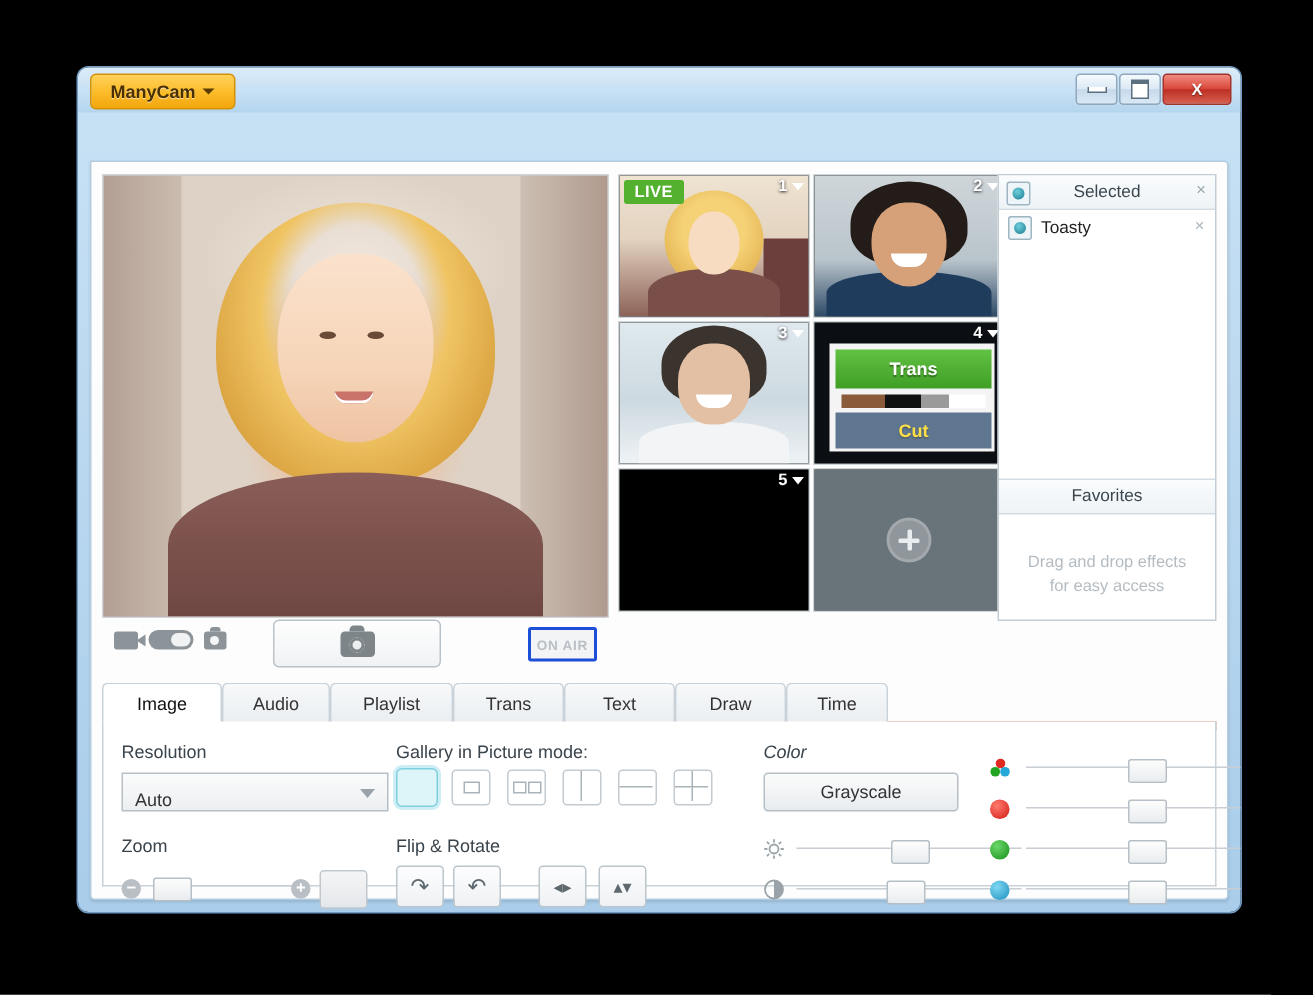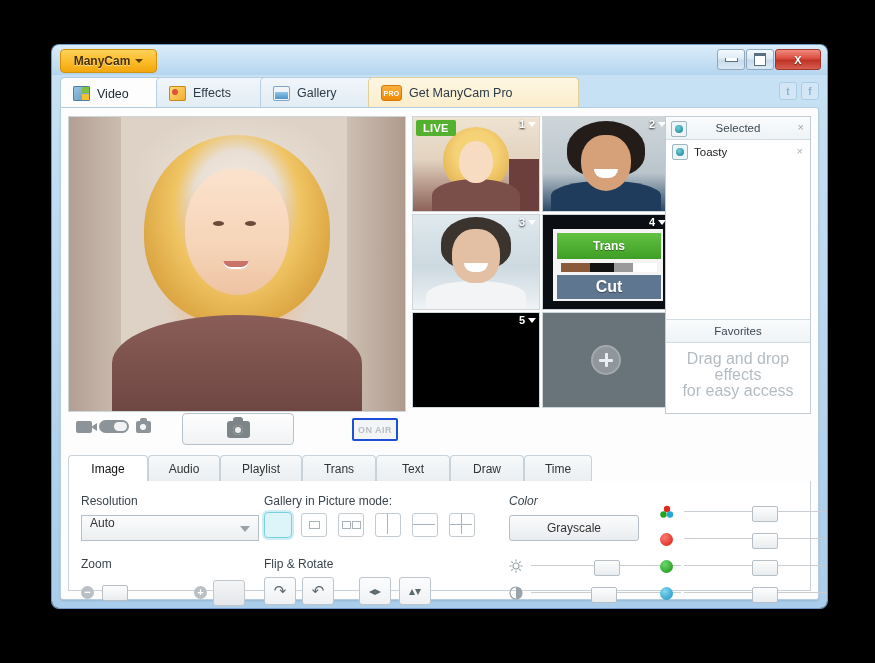--- a/index.html
+++ b/index.html
@@ -148,21 +148,21 @@
   .th3-smile{position:absolute;left:50%;top:48px;width:24px;height:9px;margin-left:-12px;border-radius:0 0 14px 14px;background:#fff;}
   .th3-body{position:absolute;left:50%;bottom:0;width:100px;height:28px;margin-left:-50px;border-radius:50% 50% 0 0;background:#f2f4f6;}
 
   .th4bg{position:absolute;inset:0;background:#0b0f14;}
   .th4-win{position:absolute;left:10px;top:14px;right:6px;bottom:8px;background:#f4f4f4;}
   .th4-trans{position:absolute;left:14px;top:18px;right:8px;height:26px;background:linear-gradient(180deg,#62c243,#3f9e25);
     color:#fff;font-size:12px;font-weight:bold;display:flex;align-items:center;justify-content:center;
     text-shadow:0 1px 1px rgba(0,0,0,.4);}
   .th4-strip{position:absolute;left:18px;top:48px;right:12px;height:9px;background:linear-gradient(90deg,#8a5a3a 0 30%,#111 30% 55%,#9a9a9a 55% 75%,#fff 75% 100%);}
   .th4-cut{position:absolute;left:14px;top:60px;right:8px;height:24px;background:#5f7690;
-    color:#ffffff;font-size:16px;font-weight:bold;display:flex;align-items:center;justify-content:center;
+    color:#fde047;font-size:12px;font-weight:bold;display:flex;align-items:center;justify-content:center;
     text-shadow:0 1px 1px rgba(0,0,0,.4);}
 
   .th5bg{position:absolute;inset:0;background:#000;}
   .th6bg{position:absolute;inset:0;background:#68737a;display:flex;align-items:center;justify-content:center;}
   .plusbtn{width:30px;height:30px;border-radius:50%;background:rgba(255,255,255,.26);
     box-shadow:inset 0 0 0 2px rgba(255,255,255,.18);position:relative;}
   .plusbtn:before,.plusbtn:after{content:"";position:absolute;background:#e9edef;border-radius:1px;}
   .plusbtn:before{left:50%;top:8px;width:3px;height:14px;margin-left:-1.5px;}
   .plusbtn:after{top:50%;left:8px;height:3px;width:14px;margin-top:-1.5px;}
 
@@ -174,36 +174,36 @@
   .ep-head .eicon{position:absolute;left:5px;top:4px;}
   .ep-head .xx{position:absolute;right:6px;top:4px;color:#9aa6ae;font-size:11px;}
   .eicon{width:14px;height:14px;border:1px solid #9fb6c2;border-radius:2px;background:#eef5f8;position:relative;}
   .eicon:after{content:"";position:absolute;left:3px;top:3px;width:8px;height:8px;border-radius:50%;
     background:radial-gradient(circle at 40% 35%,#6fd0dd,#17798c);}
   .ep-item{position:relative;height:24px;display:flex;align-items:center;gap:6px;padding:0 6px;font-size:11.5px;color:#222;}
   .ep-item .xx{position:absolute;right:7px;top:5px;color:#aab4bb;font-size:11px;}
   .ep-fav{position:absolute;left:0;right:0;bottom:70px;height:22px;border-top:1px solid #d3dce2;border-bottom:1px solid #d3dce2;
     background:linear-gradient(180deg,#fafcfd,#eef3f6);display:flex;align-items:center;justify-content:center;
     font-size:11.5px;color:#3b4750;}
-  .ep-favtext{position:absolute;left:0;right:0;bottom:14px;text-align:center;font-size:16px;color:#b4bcc2;line-height:16px;}
+  .ep-favtext{position:absolute;left:0;right:0;bottom:14px;text-align:center;font-size:11px;color:#b4bcc2;line-height:16px;}
 
   
   #ltabs{position:absolute;left:7px;top:347px;right:7px;height:26px;border-bottom:6px solid #c2410c;}
   .lt{position:absolute;top:0;height:26px;border:1px solid #c9d2d8;border-bottom:none;border-radius:4px 4px 0 0;
     background:linear-gradient(180deg,#f7f9fa,#eaeef1);font-size:12px;color:#333;
     display:flex;align-items:center;justify-content:center;}
   .lt.active{background:#fff;border-bottom:1px solid #fff;color:#111;}
 
   
   #ipanel{position:absolute;left:7px;top:373px;right:7px;bottom:8px;border:1px solid #c9d2d8;border-top:none;background:#fff;}
   .secLbl{position:absolute;font-size:12px;color:#3a444c;}
 
   .dropdown{position:absolute;width:160px;height:24px;border:1px solid #b6bfc6;border-radius:0;
     background:linear-gradient(180deg,#fbfcfc 0%,#eceff1 100%);font-size:12px;color:#333;
-    display:flex;align-items:flex-start;padding:0 8px;}
+    display:flex;align-items:flex-end;padding:0 8px;}
   .dropdown .cd{position:absolute;right:8px;top:10px;width:0;height:0;
     border-left:5px solid transparent;border-right:5px solid transparent;border-top:6px solid #9aa3aa;}
 
   .pipbtn{position:absolute;width:24px;height:22px;border:1px solid #c3cbd1;border-radius:3px;background:#fff;}
   .pipbtn.sel{width:26px;height:24px;border:1px solid #7fd0dd;background:#ddf4f8;
     box-shadow:0 0 0 2px #cdeef5;border-radius:4px;}
   .pipbtn i{position:absolute;border:1px solid #a9b3ba;display:block;}
 
   .fr{position:absolute;width:30px;height:26px;border:1px solid #bcc5cb;border-radius:3px;
     background:linear-gradient(180deg,#fdfdfe,#eef1f3);color:#5e686f;
@@ -239,42 +239,20 @@
         </div>
       <div class="wb">
           <span class="maxglyph"></span>
         </div>
       <div class="wb close">
           <span>X</span>
         </div>
     </div>
   </div>
 
-  <div id="tabrow">
-    <div class="tab active" style="left:8px;width:92px;">
-      <span class="ticon video"></span>
-      <span>Video</span>
-    </div>
-    <div class="tab" style="left:104px;width:100px;">
-      <span class="ticon effects"></span>
-      <span>Effects</span>
-    </div>
-    <div class="tab" style="left:208px;width:104px;">
-      <span class="ticon gallery"></span>
-      <span>Gallery</span>
-    </div>
-    <div class="tab pro" style="left:316px;width:185px;">
-      <span class="proBadge">PRO</span>
-      <span>Get ManyCam Pro</span>
-    </div>
-    <div class="socials">
-      <div class="soc">t</div>
-      <div class="soc">f</div>
-    </div>
-  </div>
 
   <div id="body">
 
     <div id="preview">
       <div class="pv-bg"></div>
       <div class="pv-left"></div>
       <div class="pv-right"></div>
       <div class="pv-hair"></div>
       <div class="pv-body"></div>
       <div class="pv-face"></div>

